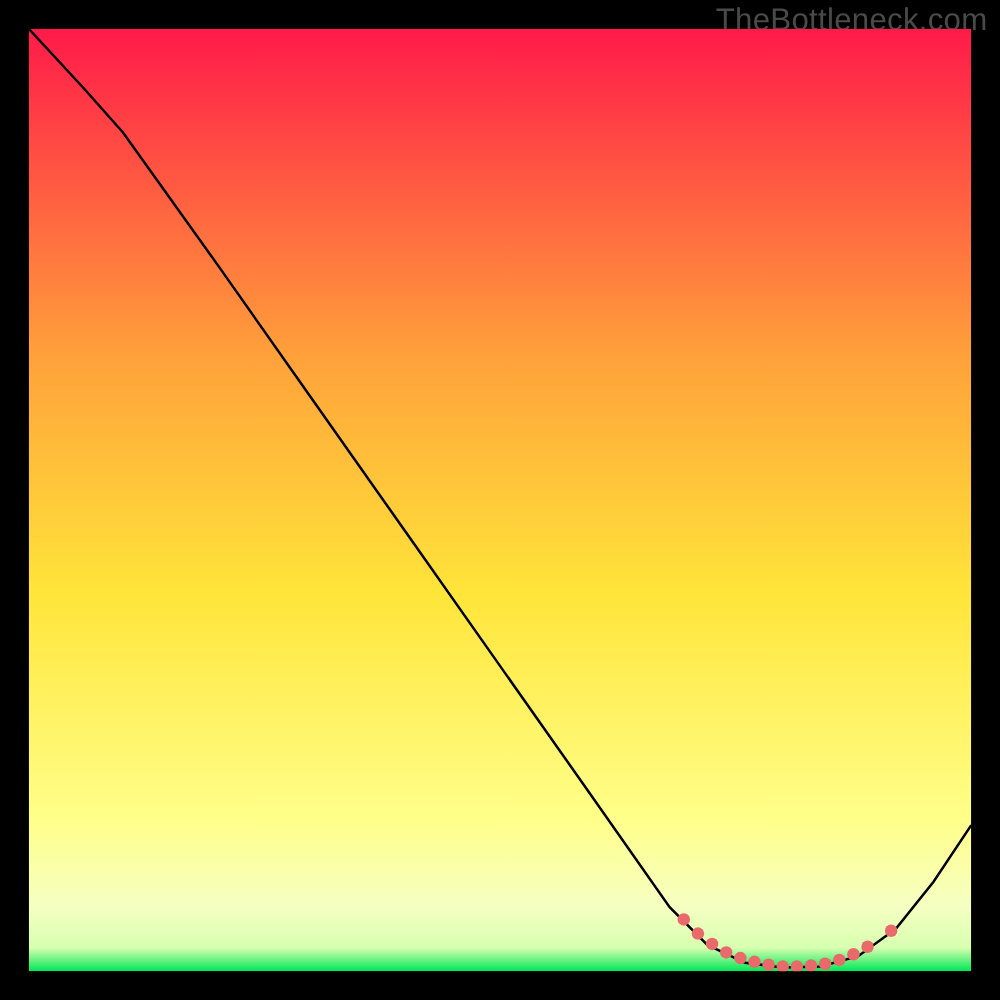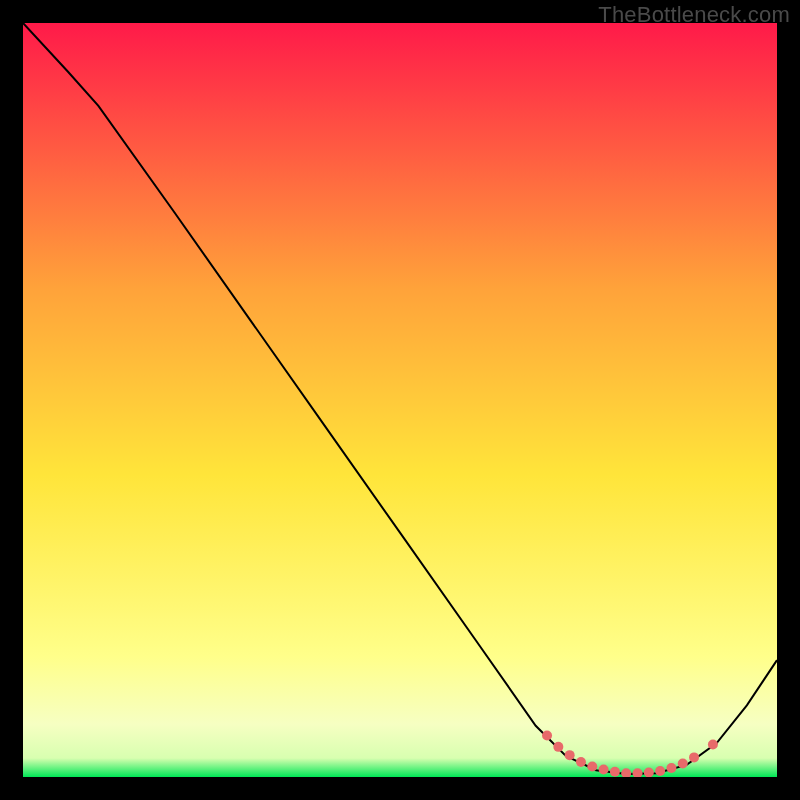--- a/index.html
+++ b/index.html
@@ -8,21 +8,21 @@
     position: relative;
     width: 800px;
     height: 800px;
     background: #000;
   }
   .watermark {
     position: absolute;
     top: 2px;
     right: 10px;
     font-family: Arial, Helvetica, sans-serif;
-    font-size: 22px;
+    font-size: 25px;
     color: #4a4a4a;
     font-weight: 500;
     letter-spacing: 0.2px;
   }
   .plot {
     position: absolute;
     left: 23px;
     top: 23px;
     width: 754px;
     height: 754px;

